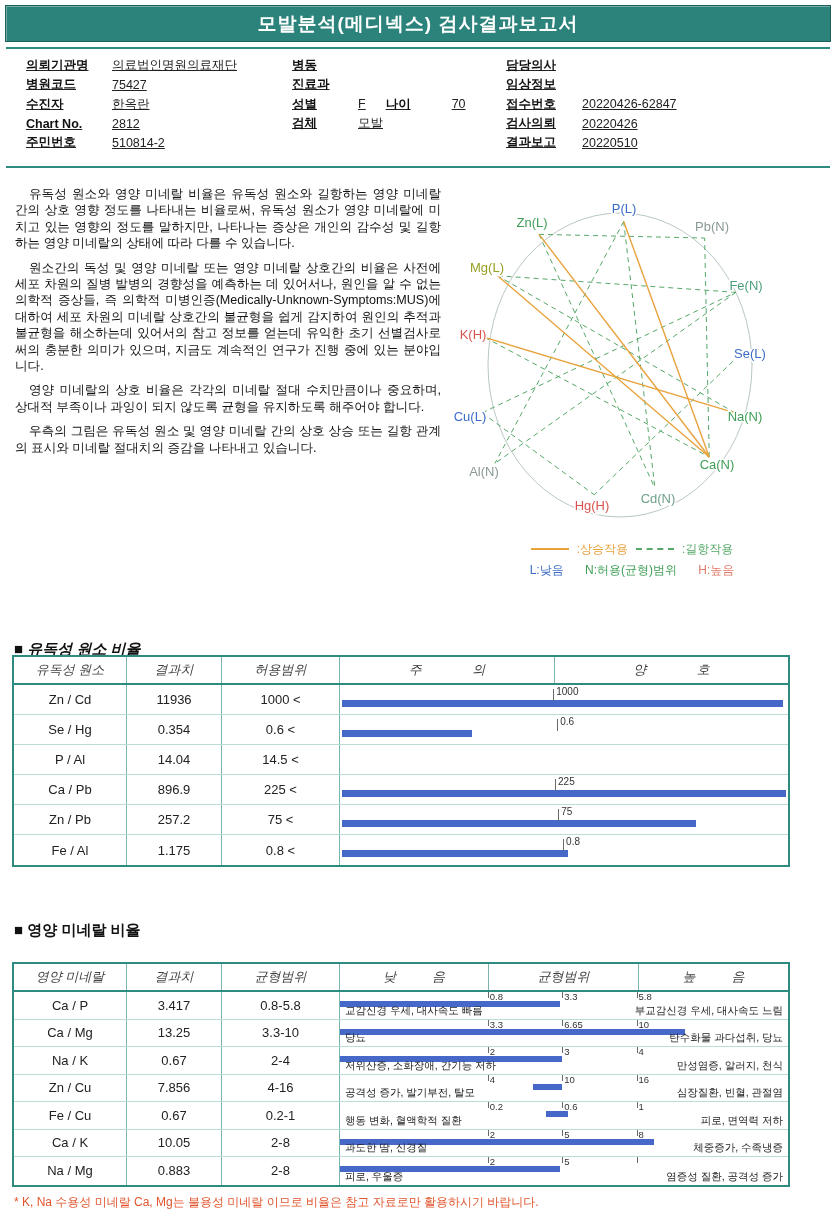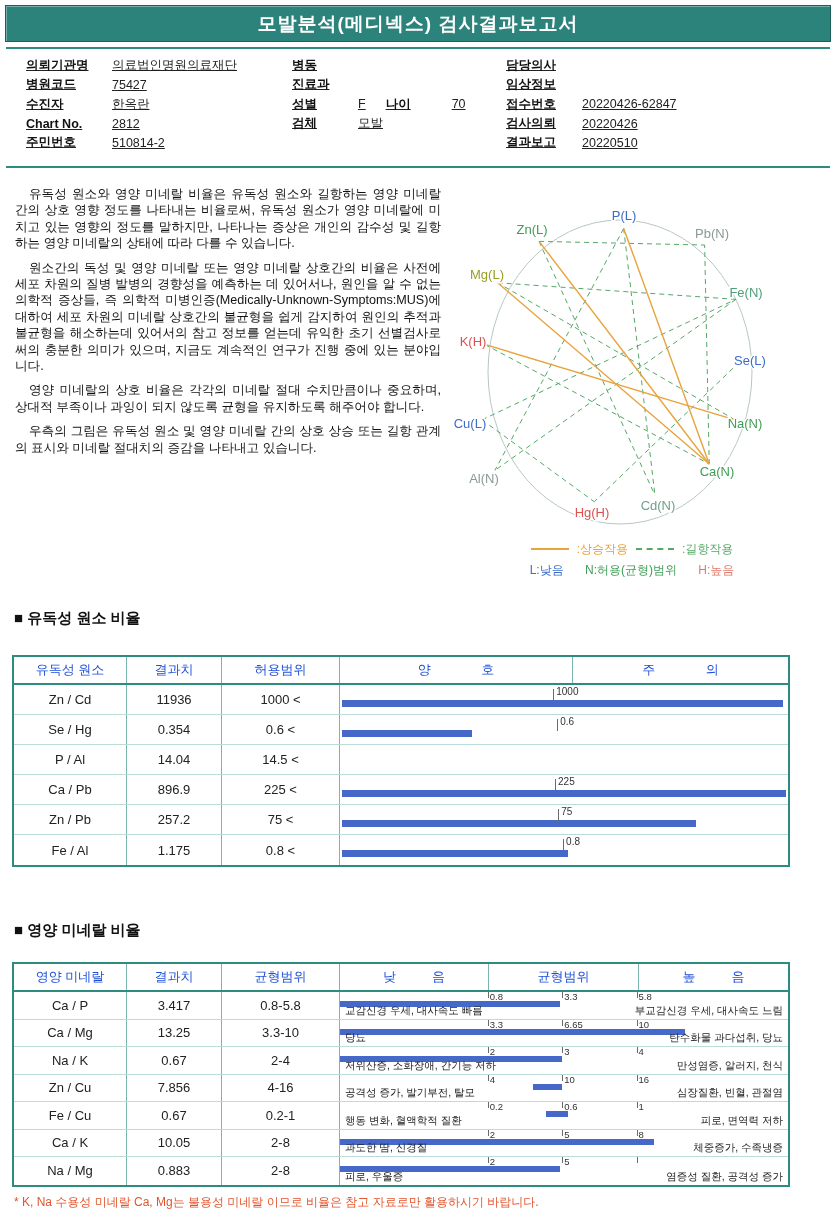--- a/index.html
+++ b/index.html
@@ -26,47 +26,47 @@
   .col-right .p-lbl { flex-basis:76px; }
   .p-extra { flex:0 0 42px; margin-left:20px; }
   .p-val { white-space:nowrap; }
 
   
   .intro-text { position:absolute; left:15px; top:186px; width:426px;
     font-size:12.6px; line-height:16.4px; text-align:justify; color:#111; }
   .intro-p { text-indent:14px; margin-bottom:8px; }
 
   
-  .diagram-wrap { position:absolute; left:448px; top:200px; width:368px; }
+  .diagram-wrap { position:absolute; left:448px; top:193px; width:368px; }
   svg text { font-family:"Liberation Sans","DejaVu Sans",sans-serif; }
   .legend { position:absolute; left:448px; top:540px; width:368px; text-align:center; font-size:12px; }
   .legend-row { display:flex; align-items:center; justify-content:center; gap:8px; height:18px; }
   .legend-line { display:inline-block; width:38px; height:0; }
   .legend-line.solid { border-top:2px solid #e8a33d; }
   .legend-line.dashed { border-top:2px dashed #55a868; }
   .lg-syn { color:#e8a33d; }
   .lg-ant { color:#55a868; }
   .legend-row2 { margin-top:4px; }
   .legend-row2 span { margin:0 9px; }
   .lg-low { color:#3b6cc7; }
   .lg-nor { color:#3f9e57; }
   .lg-high { color:#e07a6a; }
 
   
   .sec-h { position:absolute; left:14px; font-size:15px; font-weight:bold; color:#111; }
-  .sec1 { top:609px; }
+  .sec1 { top:640px;font-style:italic; }
   .sec2 { top:921px; }
 
   
   .rtable { position:absolute; left:12px; width:778px; border:2px solid #2e8b80; background:#fff; }
   .table1 { top:655px; }
   .table2 { top:962px; }
   .t-head { display:flex; height:28px; border-bottom:2px solid #2e8b80; }
   .t-head .cell { display:flex; align-items:center; justify-content:center;
-    font-size:13px; color:#1d4ed8; border-right:1px solid #7ab5ae; }
+    font-size:13px; color:#404040; border-right:1px solid #7ab5ae;font-style:italic; }
   .t-head .cell:last-child { border-right:none; }
   .c1 { width:113px; } .c2 { width:95px; } .c3 { width:118px; }
   .w-warn { width:215px; } .w-good { flex:1; }
   .w-low { width:149px; } .w-mid { width:150px; } .w-high { flex:1; }
   .spread { white-space:pre; }
 
   .t-row { display:flex; height:30px; border-bottom:1px solid #bcdcd8; }
   .t-row:last-child, .m-row:last-child { border-bottom:none; }
   .t-row .cell, .m-row .cell { display:flex; align-items:center; justify-content:center;
     font-size:13px; color:#222; border-right:1px solid #7ab5ae; }
@@ -218,22 +218,22 @@
     </div>
   </div>
 
   <h2 class="sec-h sec1">■ 유독성 원소 비율</h2>
 
   <div class="rtable table1">
     <div class="t-head">
       <div class="cell c1">유독성 원소</div>
       <div class="cell c2">결과치</div>
       <div class="cell c3">허용범위</div>
+      <div class="cell w-warn spread">주              의</div>
       <div class="cell w-good spread">양              호</div>
-      <div class="cell w-warn spread">주              의</div>
     </div>
     <div id="toxic-body">
         <div class="t-row">
           <div class="cell c1">Zn / Cd</div>
           <div class="cell c2">11936</div>
           <div class="cell c3">1000 &lt;</div>
           <div class="chart">
             <div class="bar" style="width: 98.5%;"></div>
             <div class="tick" style="left: 47.6%;"></div>
             <div class="mlabel" style="left: calc(47.6% + 3px);">1000</div>

